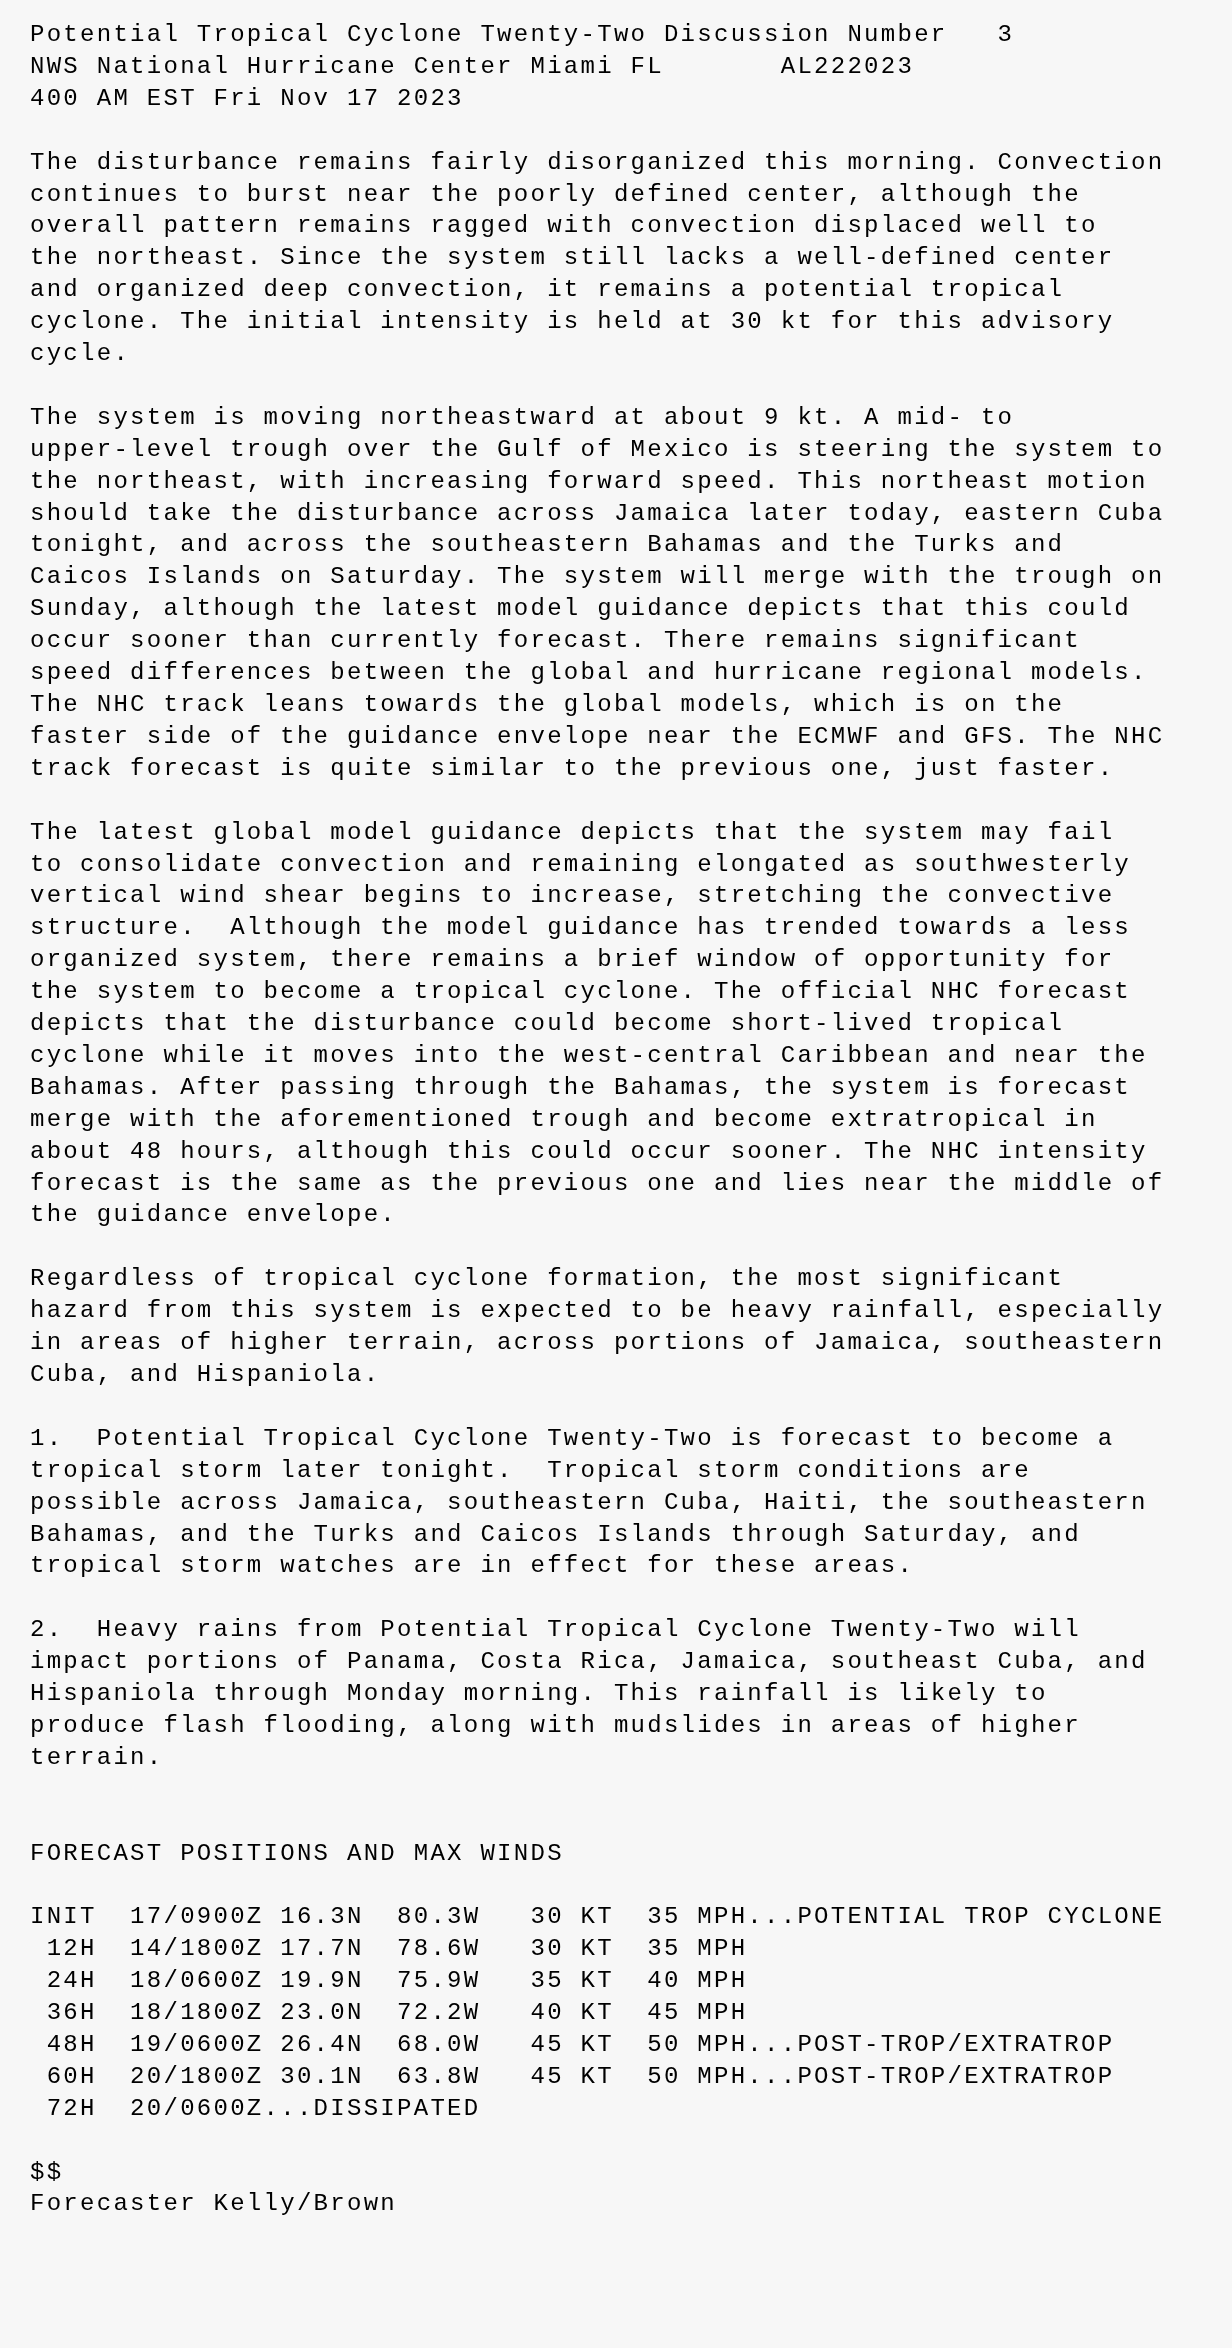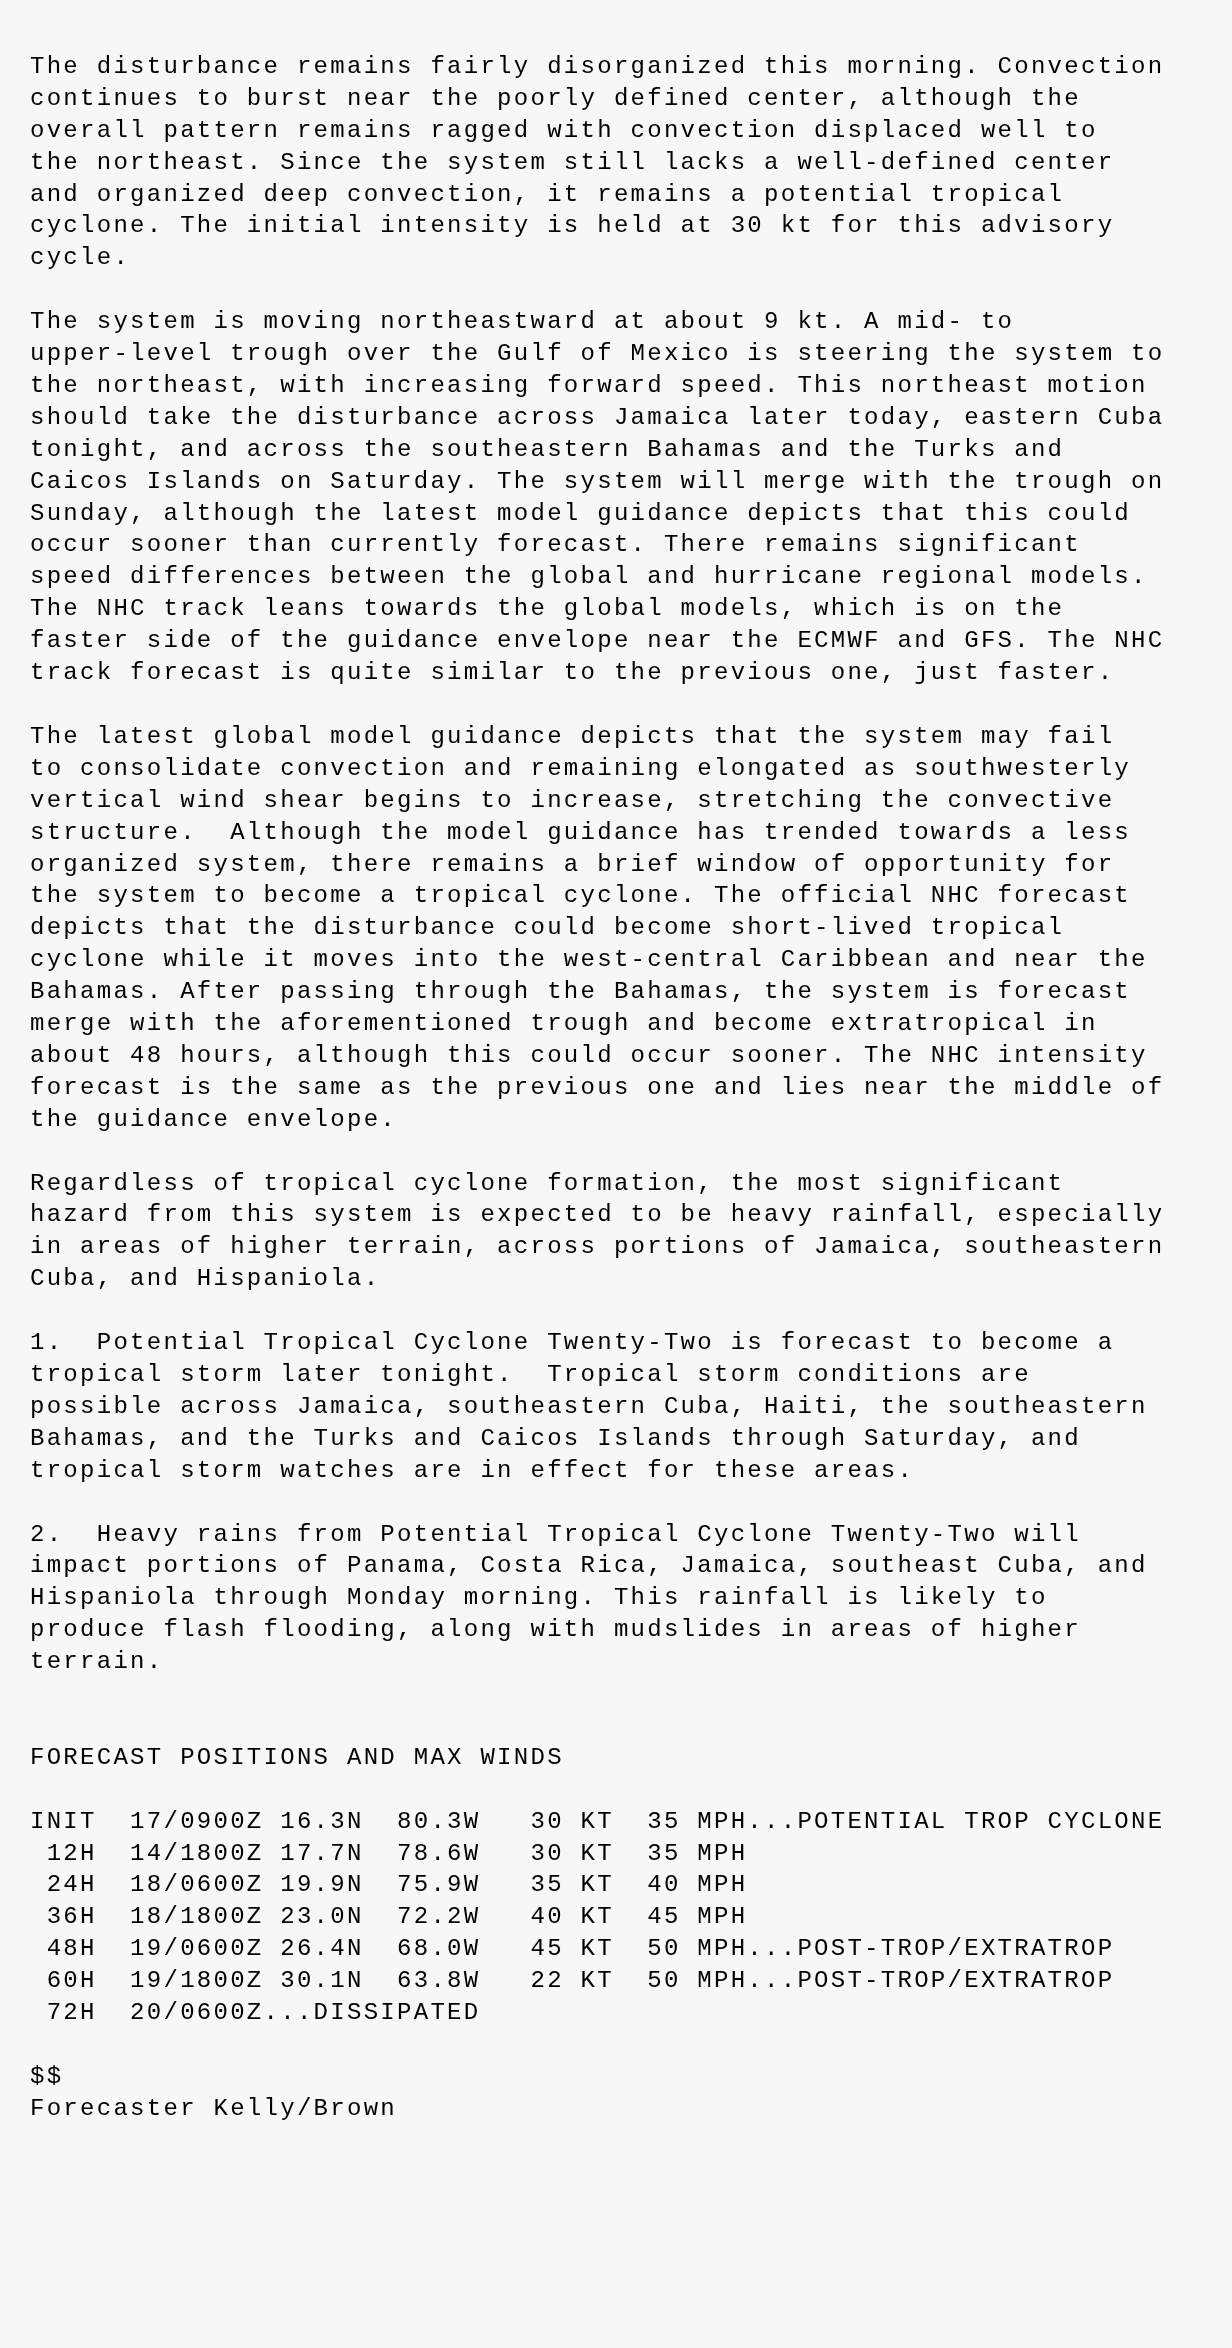--- a/index.html
+++ b/index.html
@@ -29,20 +29,25 @@
   }
   .mt1 { margin-top: 31.9px !important; }
   .mt2 { margin-top: 63.8px !important; }
 </style>
 </head>
 <body>
 
 <div class="page">
   <div class="doc">
 
+    <div>
+      <pre>Potential Tropical Cyclone Twenty-Two Discussion Number   3</pre>
+      <pre>NWS National Hurricane Center Miami FL       AL222023</pre>
+      <pre>400 AM EST Fri Nov 17 2023</pre>
+    </div>
 
     <pre class="mt1">The disturbance remains fairly disorganized this morning. Convection
 continues to burst near the poorly defined center, although the
 overall pattern remains ragged with convection displaced well to
 the northeast. Since the system still lacks a well-defined center
 and organized deep convection, it remains a potential tropical
 cyclone. The initial intensity is held at 30 kt for this advisory
 cycle.</pre>
     <pre class="mt1">The system is moving northeastward at about 9 kt. A mid- to
 upper-level trough over the Gulf of Mexico is steering the system to
@@ -86,21 +91,21 @@
 terrain.</pre>
 
     <pre class="mt2">FORECAST POSITIONS AND MAX WINDS</pre>
 
     <div class="mt1">
       <pre>INIT  17/0900Z 16.3N  80.3W   30 KT  35 MPH...POTENTIAL TROP CYCLONE</pre>
       <pre> 12H  14/1800Z 17.7N  78.6W   30 KT  35 MPH</pre>
       <pre> 24H  18/0600Z 19.9N  75.9W   35 KT  40 MPH</pre>
       <pre> 36H  18/1800Z 23.0N  72.2W   40 KT  45 MPH</pre>
       <pre> 48H  19/0600Z 26.4N  68.0W   45 KT  50 MPH...POST-TROP/EXTRATROP</pre>
-      <pre> 60H  19/1800Z 30.1N  63.8W   22 KT  50 MPH...POST-TROP/EXTRATROP</pre>
+      <pre> 60H  20/1800Z 30.1N  63.8W   45 KT  50 MPH...POST-TROP/EXTRATROP</pre>
       <pre> 72H  20/0600Z...DISSIPATED</pre>
     </div>
 
     <div class="mt1">
       <pre>$$</pre>
       <pre>Forecaster Kelly/Brown</pre>
     </div>
 
   </div>
 </div>

